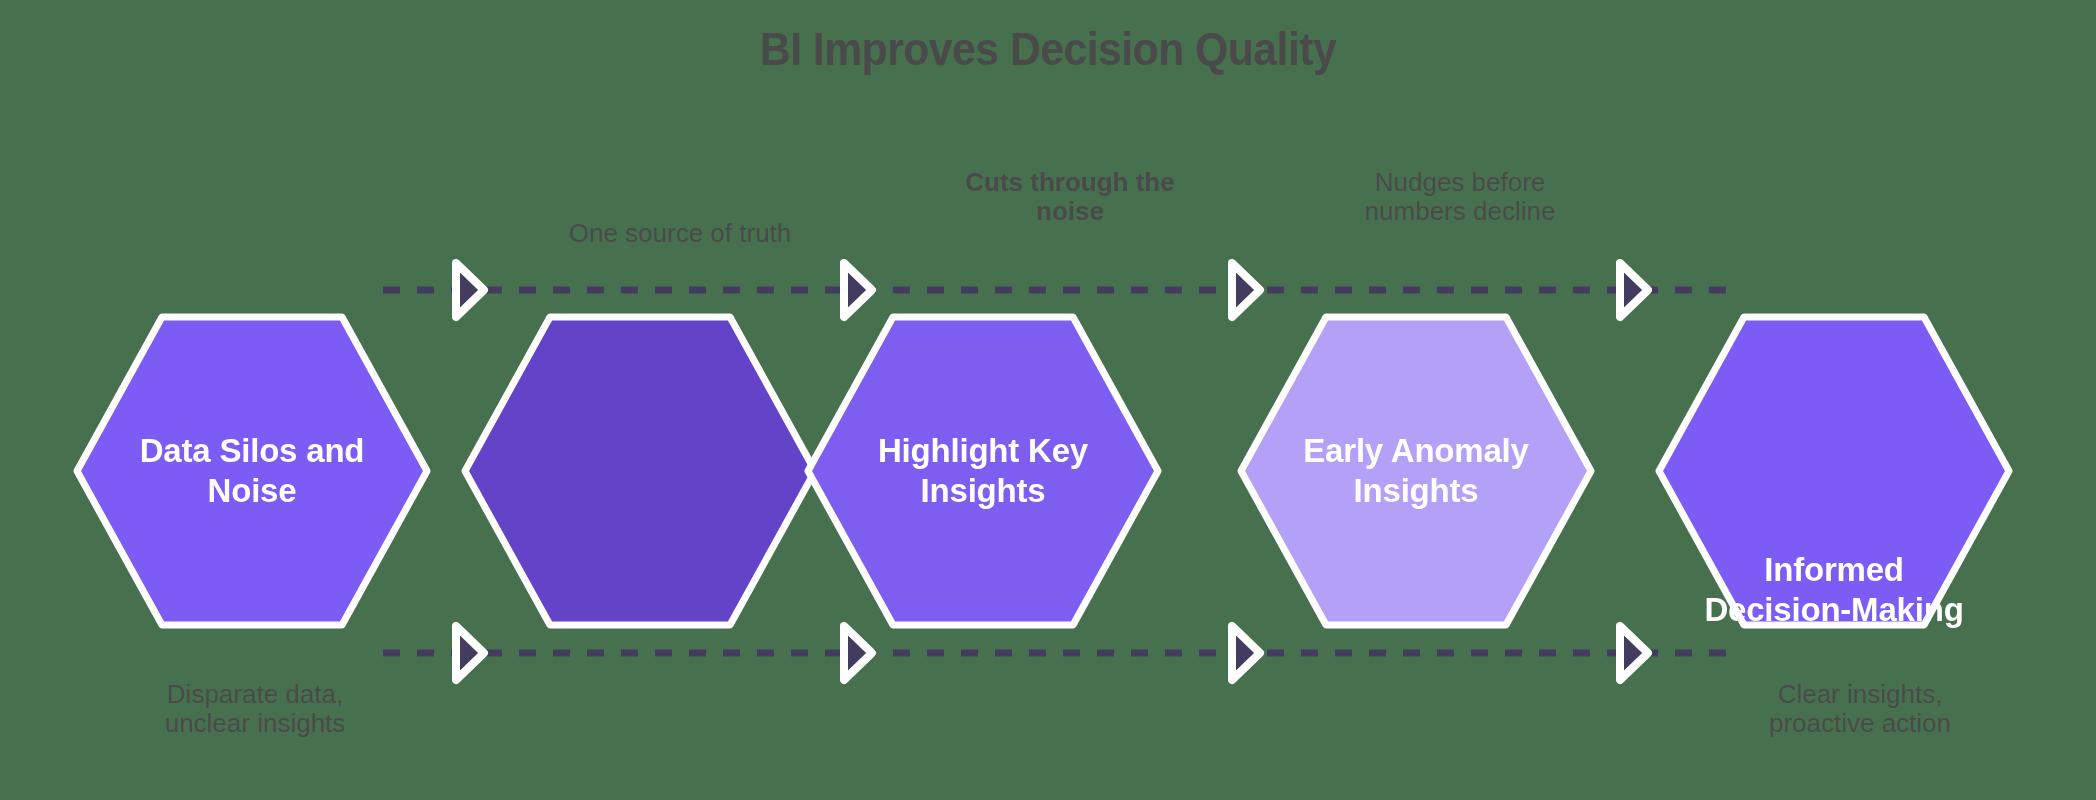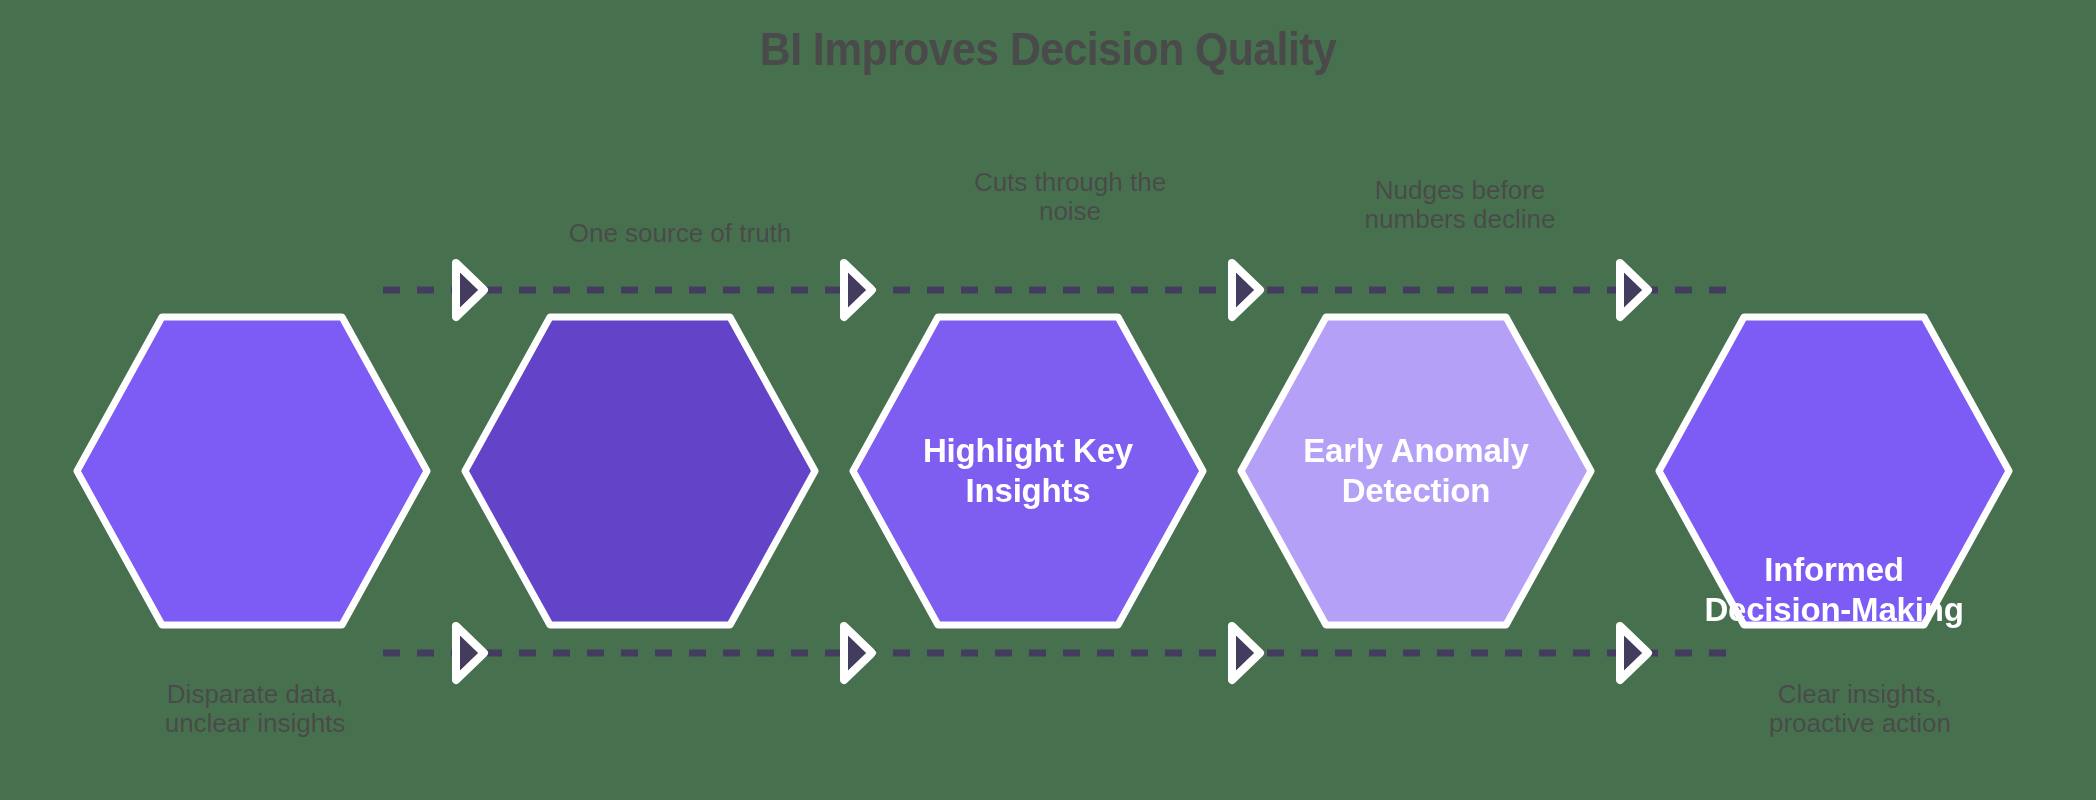--- a/index.html
+++ b/index.html
@@ -132,55 +132,56 @@
     </g>
     <g>
       <path d="M 1620 626 L 1648 653 L 1620 680 Z" fill="#443c5e" stroke="#ffffff" stroke-width="8" stroke-linejoin="round"></path>
     </g>
   </svg>
 
   <div class="hex" style="left:72px; top:312px;">
     <svg class="hex-shape" viewBox="0 0 360 318" width="360" height="318" xmlns="http://www.w3.org/2000/svg">
       <polygon points="90,5 270,5 355,159 270,313 90,313 5,159" fill="#7c5cf5" stroke="#ffffff" stroke-width="7" stroke-linejoin="round"></polygon>
     </svg>
+    <div class="hex-label">Data Silos and Noise</div>
   </div>
 
   <div class="hex" style="left:460px; top:312px;">
     <svg class="hex-shape" viewBox="0 0 360 318" width="360" height="318" xmlns="http://www.w3.org/2000/svg">
       <polygon points="90,5 270,5 355,159 270,313 90,313 5,159" fill="#6344c8" stroke="#ffffff" stroke-width="7" stroke-linejoin="round"></polygon>
     </svg>
   </div>
 
-  <div class="hex" style="left:848px; top:312px;">
+  <div class="hex" style="left:803px; top:312px;">
     <svg class="hex-shape" viewBox="0 0 360 318" width="360" height="318" xmlns="http://www.w3.org/2000/svg">
       <polygon points="90,5 270,5 355,159 270,313 90,313 5,159" fill="#7e5ef0" stroke="#ffffff" stroke-width="7" stroke-linejoin="round"></polygon>
     </svg>
     <div class="hex-label">Highlight Key Insights</div>
   </div>
 
   <div class="hex" style="left:1236px; top:312px;">
     <svg class="hex-shape" viewBox="0 0 360 318" width="360" height="318" xmlns="http://www.w3.org/2000/svg">
       <polygon points="90,5 270,5 355,159 270,313 90,313 5,159" fill="#b5a0f7" stroke="#ffffff" stroke-width="7" stroke-linejoin="round"></polygon>
     </svg>
-    <div class="hex-label">Early Anomaly Detection</div>
+    <div class="hex-label">Early Anomaly Insights</div>
   </div>
 
   <div class="hex" style="left:1654px; top:312px;align-items:flex-end;">
     <svg class="hex-shape" viewBox="0 0 360 318" width="360" height="318" xmlns="http://www.w3.org/2000/svg">
       <polygon points="90,5 270,5 355,159 270,313 90,313 5,159" fill="#7c5cf5" stroke="#ffffff" stroke-width="7" stroke-linejoin="round"></polygon>
     </svg>
     <div class="hex-label">Informed Decision-Making</div>
   </div>
 
   <div class="caption top" style="left:510px; top:192px; width:340px;margin-top:27px;">One source of truth</div>
 
-  <div class="caption top" style="left:900px; top:168px; width:340px;">Cuts through the
+  <div class="caption top" style="left:900px; top:168px; width:340px;font-weight:bold;">Cuts through the
 noise</div>
 
-  <div class="caption top" style="left:1290px; top:176px; width:340px;">Nudges before
+  <div class="caption top" style="left:1290px; top:168px; width:340px;">Nudges before
 numbers decline</div>
 
   <div class="caption bottom" style="left:105px; top:680px; width:300px;">Disparate data,
 unclear insights</div>
 
   <div class="caption bottom" style="left:1710px; top:680px; width:300px;">Clear insights,
 proactive action</div>
 
 </div>
 

